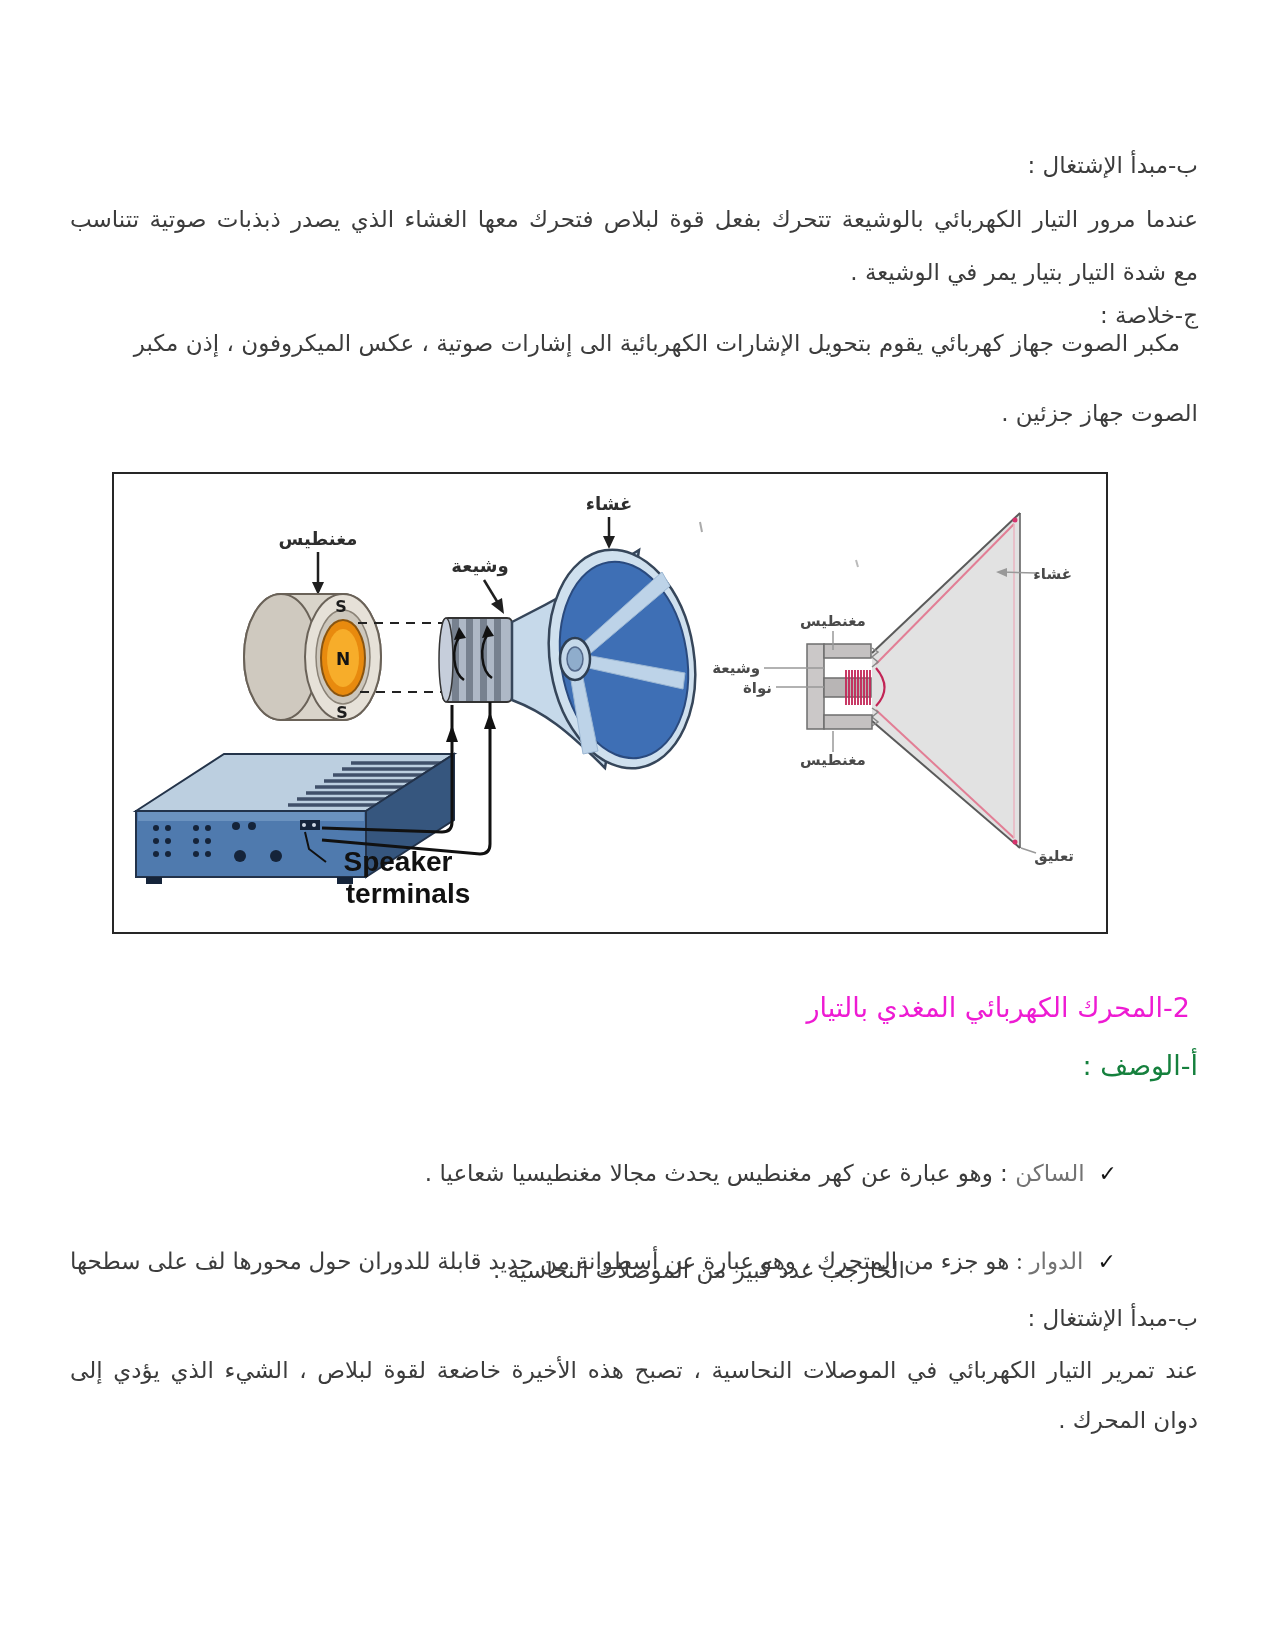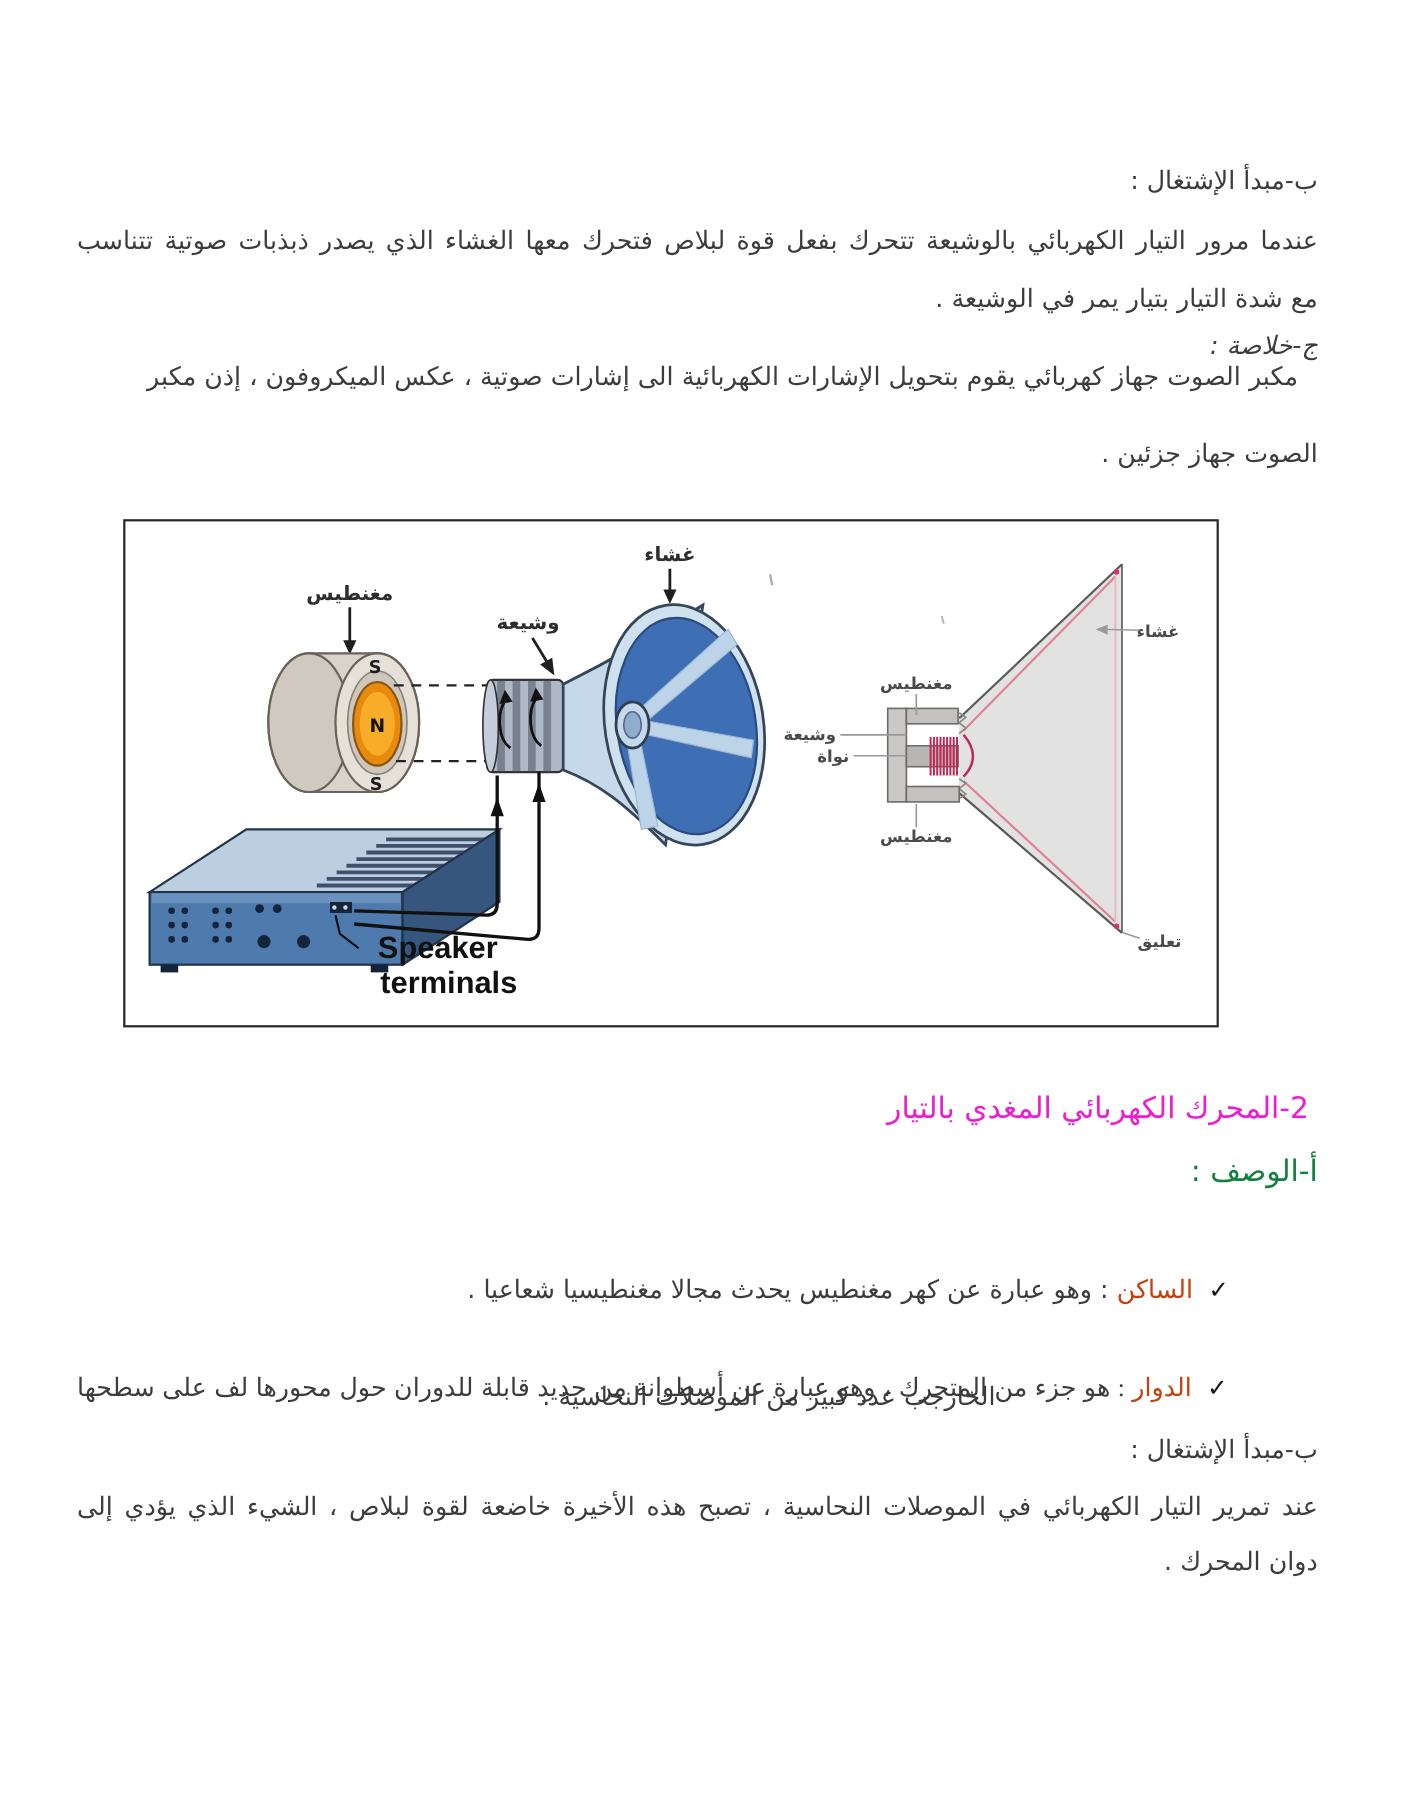--- a/index.html
+++ b/index.html
@@ -4,40 +4,40 @@
 <style>
   html,body{margin:0;padding:0;background:#ffffff;}
   .page{
     position:relative;width:1275px;height:1440px;background:#ffffff;overflow:hidden;
     font-family:"DejaVu Sans",sans-serif;color:#3c3c3c;
   }
   .line{position:absolute;direction:rtl;font-size:23px;white-space:nowrap;color:#3c3c3c;}
   .just{white-space:normal;text-align:justify;text-align-last:justify;}
   .pink-title{font-size:27px;color:#ee1bd3;}
   .big-head{font-size:27px;color:#15803d;}
-  .term{color:#c2410c;margin-top:25px;}
+  .term{color:#737373;margin-top:25px;}
   .check{margin-left:14px;font-size:22px;color:#141414;}
   .figure-box{
     position:absolute;left:112px;top:472px;width:992px;height:458px;
     border:2px solid #262626;background:#ffffff;
   }
   svg text{font-family:"DejaVu Sans",sans-serif;}
   .lbl-l{font-size:18px;font-weight:700;fill:#2e2e2e;}
   .lbl-r{font-size:15px;font-weight:600;fill:#4a4a4a;}
   .latin{font-family:"Liberation Sans","DejaVu Sans",sans-serif;}
 </style>
 </head>
 <body>
 
 <div class="page">
 
   <div class="line" style="top:152px;right:77px;">ب-مبدأ الإشتغال :</div>
   <div class="line just" style="top:206px;left:70px;right:77px;">عندما مرور التيار الكهربائي بالوشيعة تتحرك بفعل قوة لبلاص فتحرك معها الغشاء الذي يصدر ذبذبات صوتية تتناسب</div>
   <div class="line" style="top:259px;right:77px;">مع شدة التيار بتيار يمر في الوشيعة .</div>
-  <div class="line" style="top:302px;right:77px;font-style:italic;">ج-خلاصة :</div>
+  <div class="line" style="top:302px;right:77px;">ج-خلاصة :</div>
   <div class="line" style="top:330px;right:95px;">مكبر الصوت جهاز كهربائي يقوم بتحويل الإشارات الكهربائية الى إشارات صوتية ، عكس الميكروفون ، إذن مكبر</div>
   <div class="line" style="top:400px;right:77px;">الصوت جهاز جزئين .</div>
 
   <div class="figure-box">
     <svg width="992" height="458" viewBox="2 2 992 458">
 
       <text class="lbl-l" x="206" y="73" text-anchor="middle">مغنطيس</text>
       <g>
         <line x1="206" y1="80" x2="206" y2="112" stroke="#1f1f1f" stroke-width="2.5"></line>
         <polygon points="200,110 212,110 206,123" fill="#1f1f1f"></polygon>

